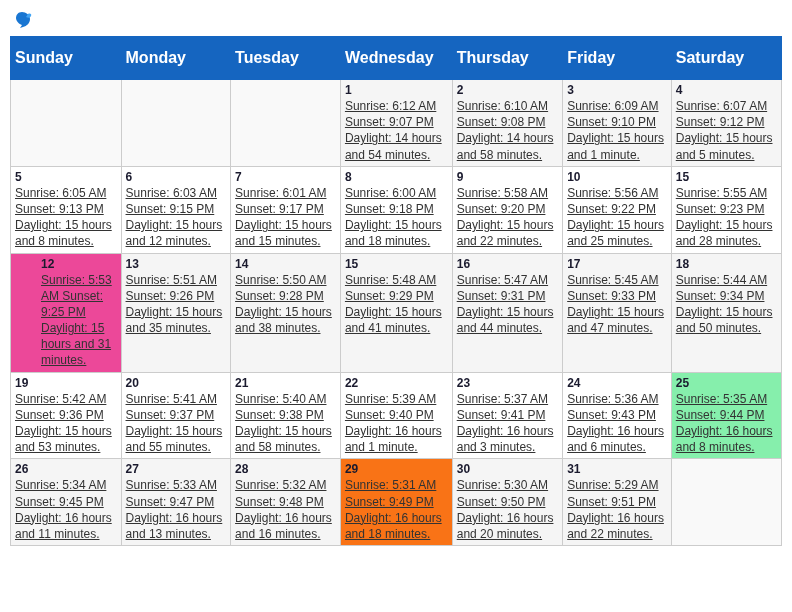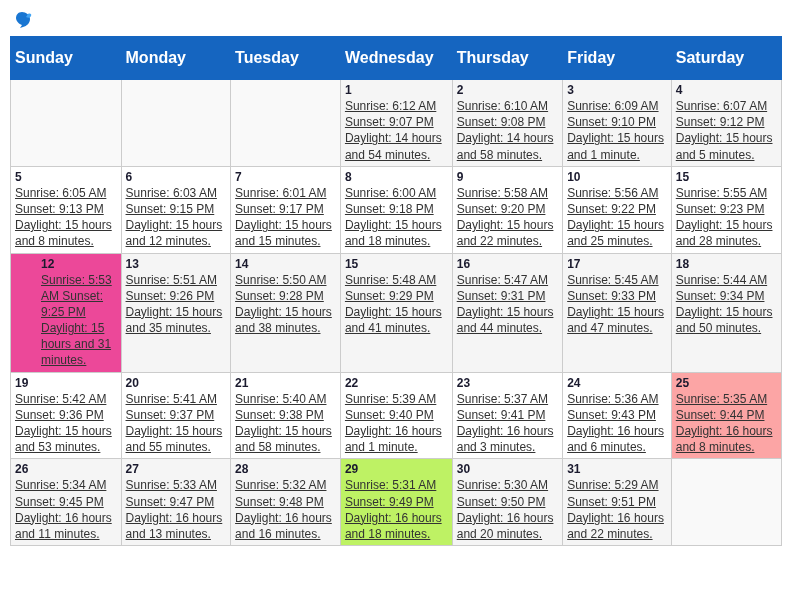--- a/index.html
+++ b/index.html
@@ -299,21 +299,21 @@
 Daylight: 16 hours
 and 3 minutes.</div>
         </td>
         <td style="background: rgb(255, 255, 255);">
           <div class="day-number">24</div>
           <div class="day-info">Sunrise: 5:36 AM
 Sunset: 9:43 PM
 Daylight: 16 hours
 and 6 minutes.</div>
         </td>
-        <td style="background: #fca5a5;">
+        <td style="background: #86efac;">
           <div class="day-number">25</div>
           <div class="day-info">Sunrise: 5:35 AM
 Sunset: 9:44 PM
 Daylight: 16 hours
 and 8 minutes.</div>
         </td>
       </tr>
       <tr>
         <td style="background: rgb(245, 245, 245); margin-left: 32px;">
           <div class="day-number">26</div>
@@ -329,21 +329,21 @@
 Daylight: 16 hours
 and 13 minutes.</div>
         </td>
         <td style="background: rgb(245, 245, 245);">
           <div class="day-number">28</div>
           <div class="day-info">Sunrise: 5:32 AM
 Sunset: 9:48 PM
 Daylight: 16 hours
 and 16 minutes.</div>
         </td>
-        <td style="background: #bef264;">
+        <td style="background: #f97316;">
           <div class="day-number">29</div>
           <div class="day-info">Sunrise: 5:31 AM
 Sunset: 9:49 PM
 Daylight: 16 hours
 and 18 minutes.</div>
         </td>
         <td style="background: rgb(245, 245, 245);">
           <div class="day-number">30</div>
           <div class="day-info">Sunrise: 5:30 AM
 Sunset: 9:50 PM

